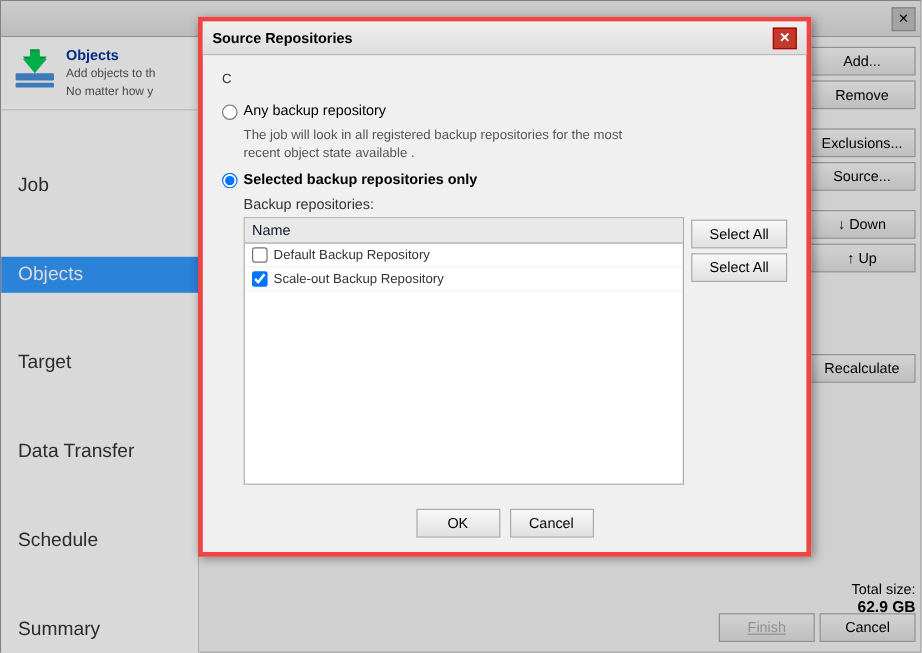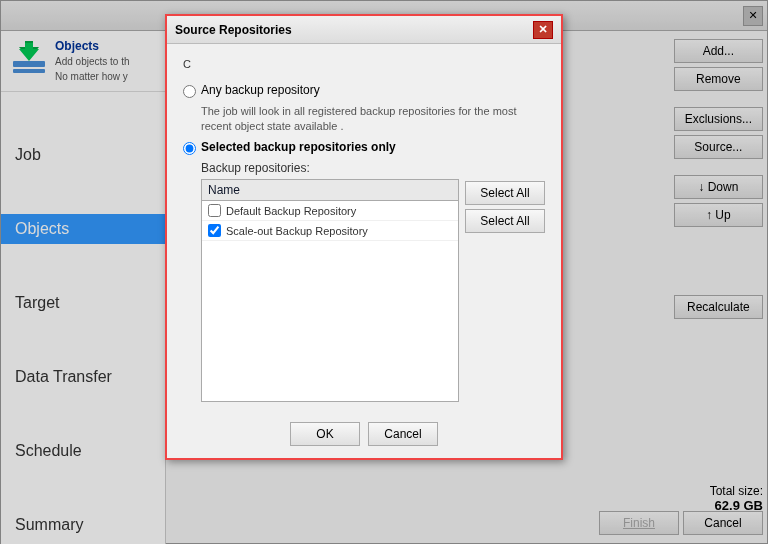--- a/index.html
+++ b/index.html
@@ -126,23 +126,23 @@
       height: 544px;
       background: rgba(0,0,0,0.15);
       z-index: 10;
     }
 
     
     .modal {
       position: absolute;
       top: 14px;
       left: 165px;
-      width: 398px;
+      width: 511px;
       background: #f0f0f0;
-      border: 2px solid #ef4444;
+      border: 4px solid #ef4444;
       box-shadow: 2px 2px 8px rgba(0,0,0,0.4);
       z-index: 20;
     }
 
     .modal-titlebar {
       height: 28px;
       background: linear-gradient(to bottom, #f0f0f0, #ddd);
       border-bottom: 1px solid #bbb;
       display: flex;
       align-items: center;

